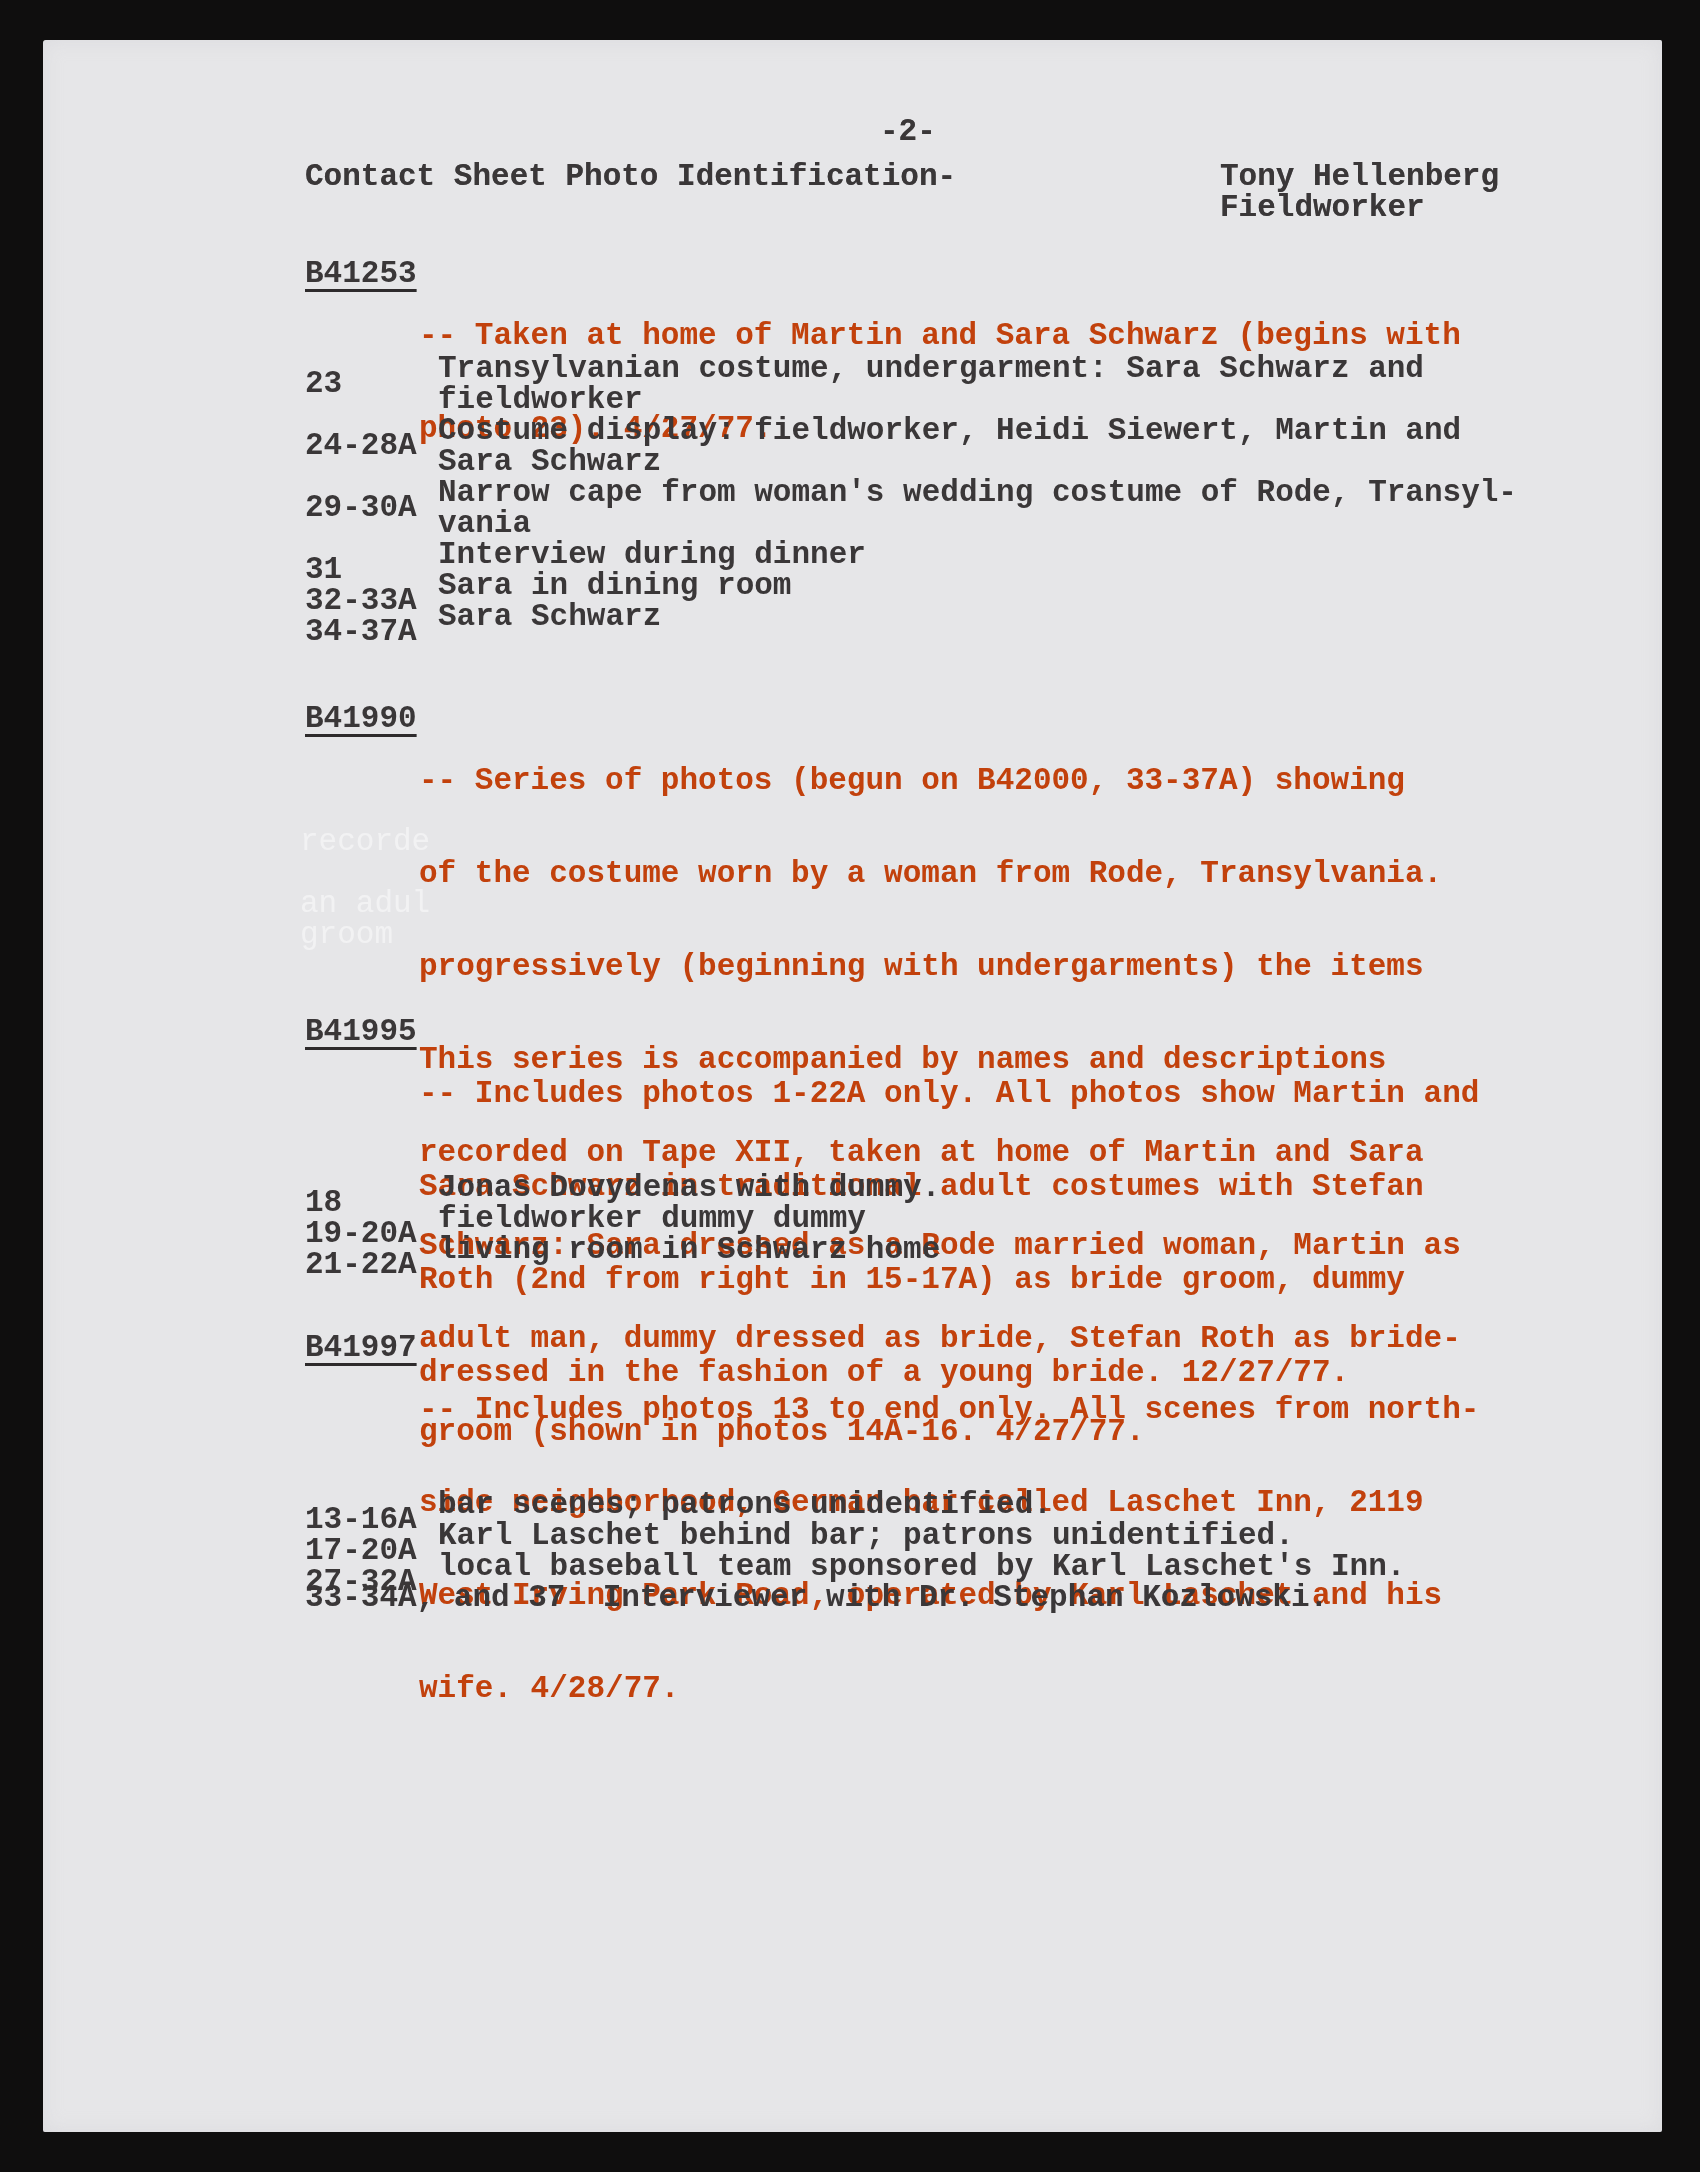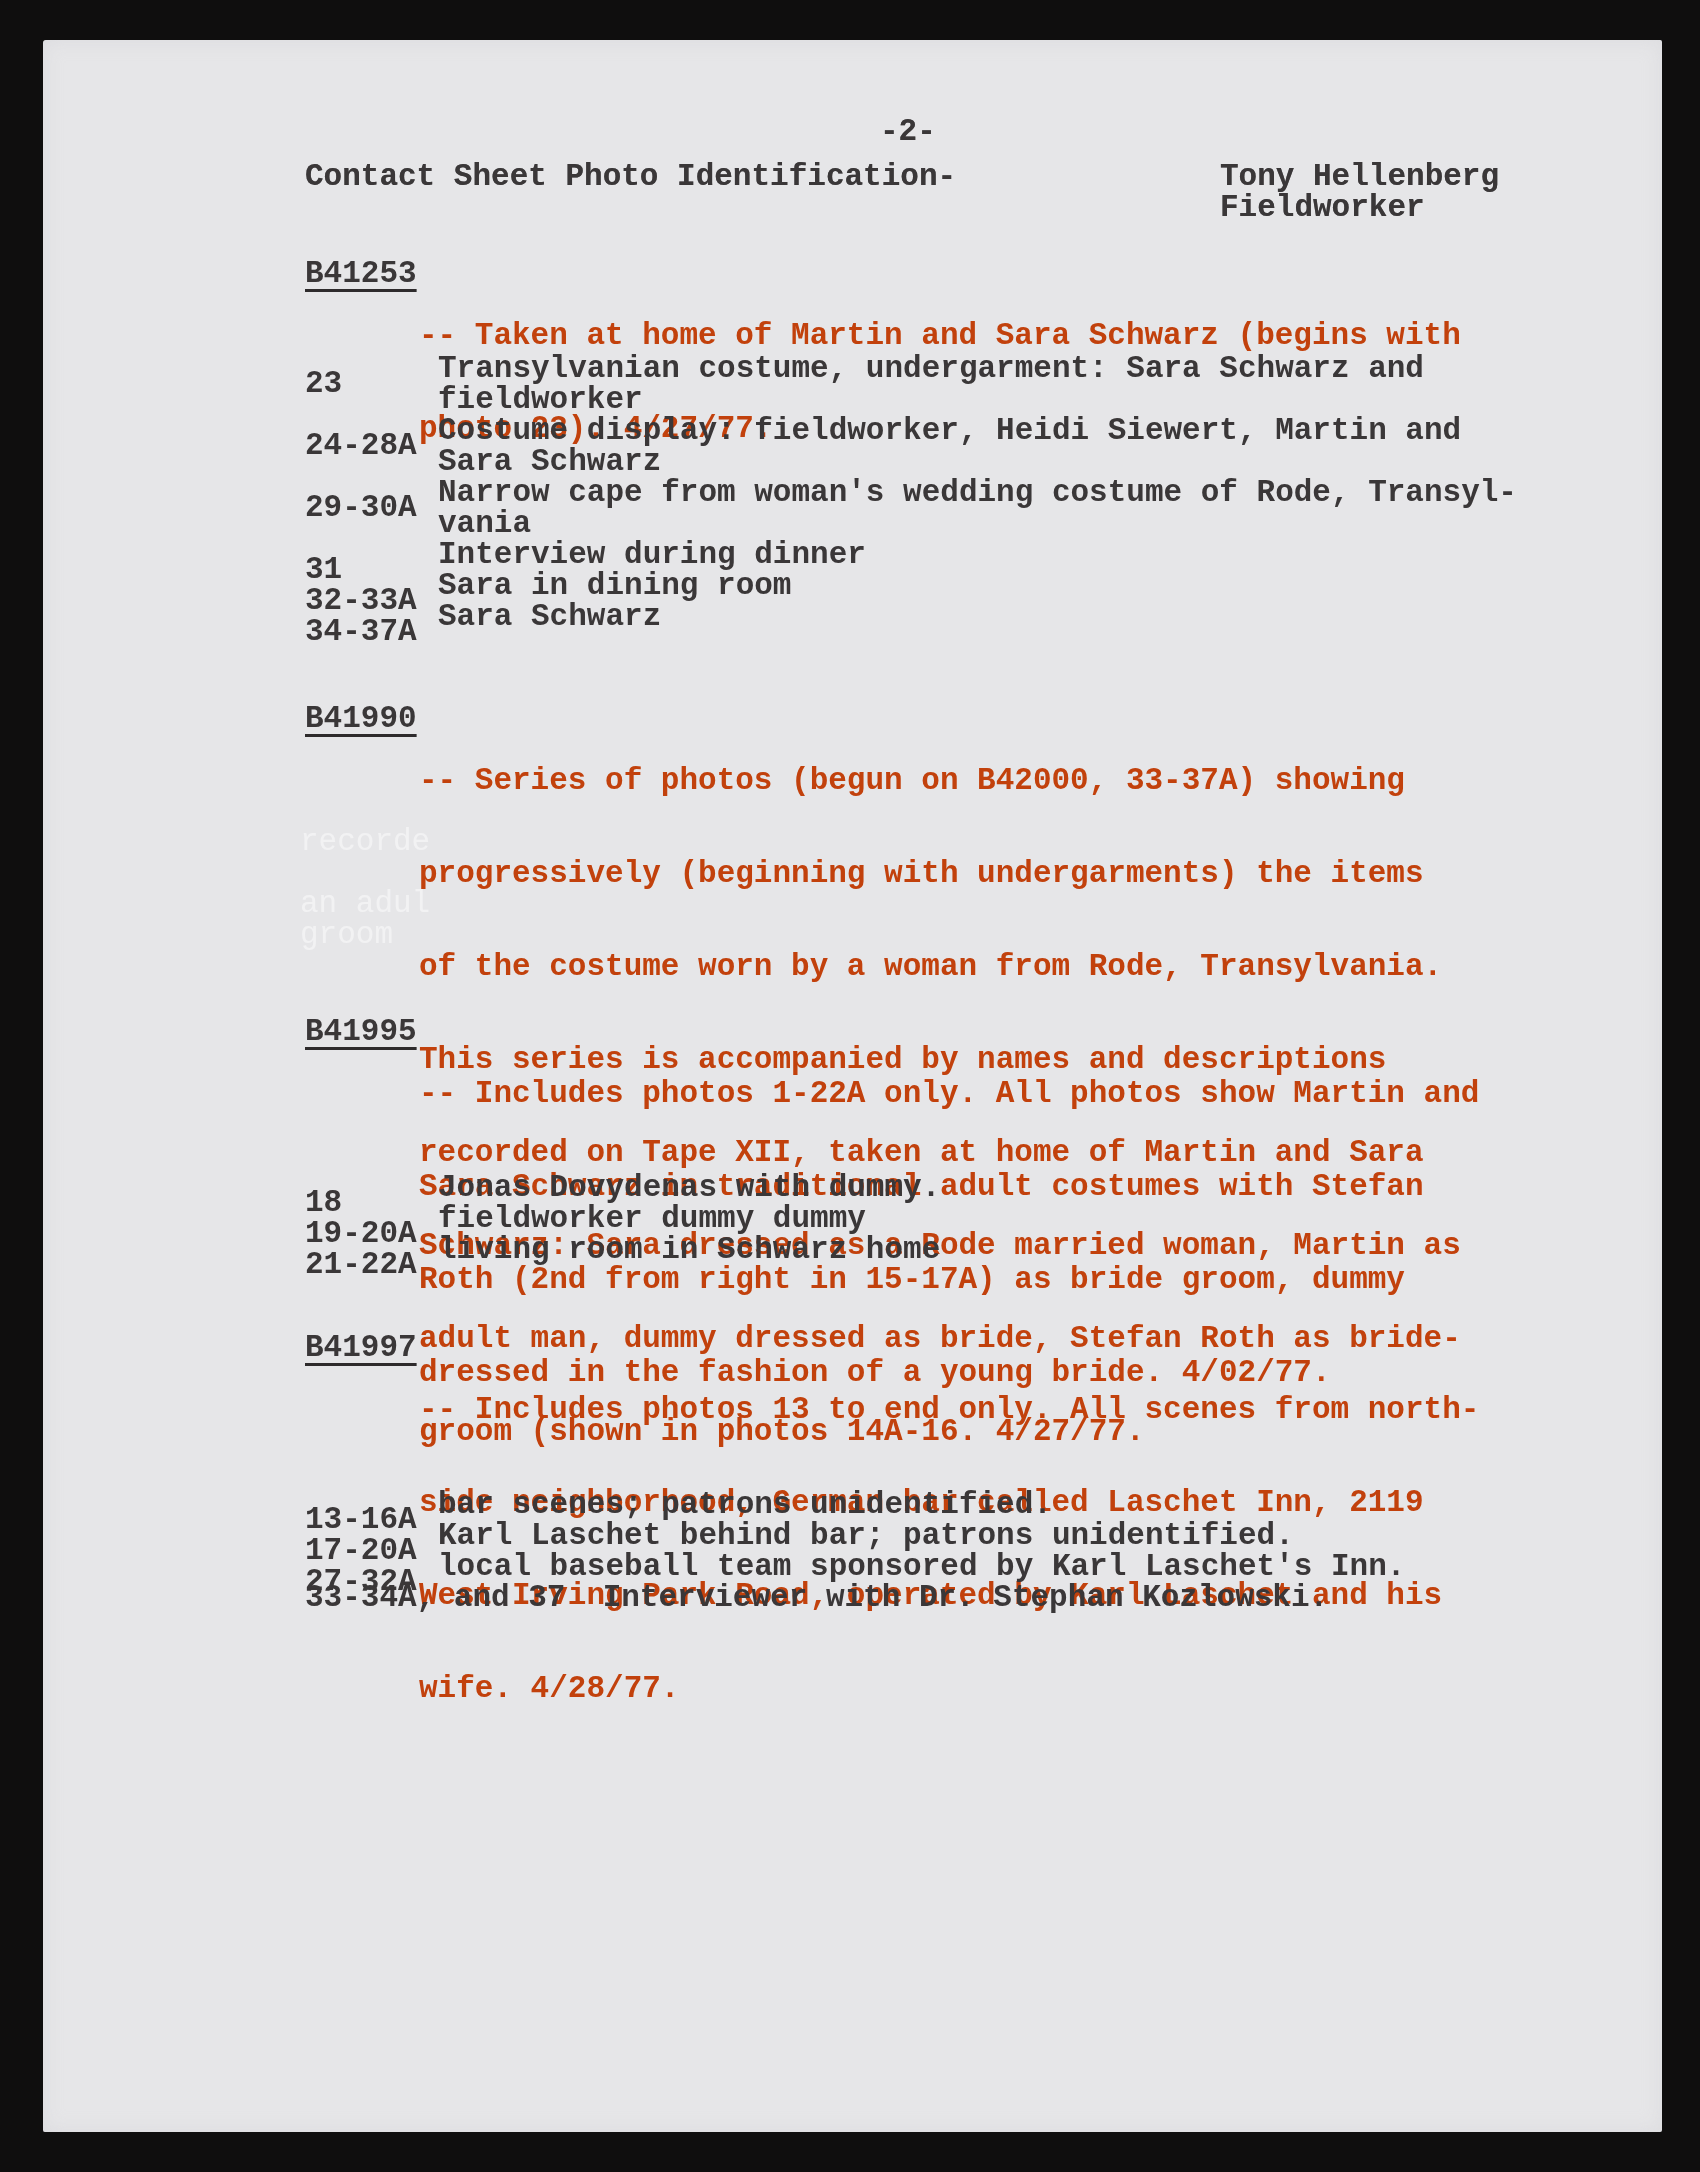--- a/index.html
+++ b/index.html
@@ -148,37 +148,37 @@
     <div class="item">
       <span class="num">34-37A</span>
       <span class="txt">Sara Schwarz</span>
     </div>
   </div>
 
   <div class="block" style="top:663px;">
     <div class="code">B41990</div>
     <div class="desc">
       <div>-- Series of photos (begun on B42000, 33-37A) showing</div>
+      <div>of the costume worn by a woman from Rode, Transylvania.</div>
       <div>progressively (beginning with undergarments) the items</div>
-      <div>of the costume worn by a woman from Rode, Transylvania.</div>
       <div>This series is accompanied by names and descriptions</div>
       <div>recorded on Tape XII, taken at home of Martin and Sara</div>
       <div>Schwarz: Sara dressed as a Rode married woman, Martin as</div>
       <div>adult man, dummy dressed as bride, Stefan Roth as bride-</div>
       <div>groom (shown in photos 14A-16. 4/27/77.</div>
     </div>
   </div>
 
   <div class="block" style="top:976px;">
     <div class="code">B41995</div>
     <div class="desc">
       <div>-- Includes photos 1-22A only. All photos show Martin and</div>
       <div>Sara Schwarz in traditional adult costumes with Stefan</div>
       <div>Roth (2nd from right in 15-17A) as bride groom, dummy</div>
-      <div>dressed in the fashion of a young bride. 4/02/77.</div>
+      <div>dressed in the fashion of a young bride. 12/27/77.</div>
     </div>
   </div>
 
   <div class="items" style="top:1132px;">
     <div class="item">
       <span class="num">18</span>
       <span class="txt">Jonas Dovydenas with dummy.</span>
     </div>
     <div class="item">
       <span class="num">19-20A</span>

